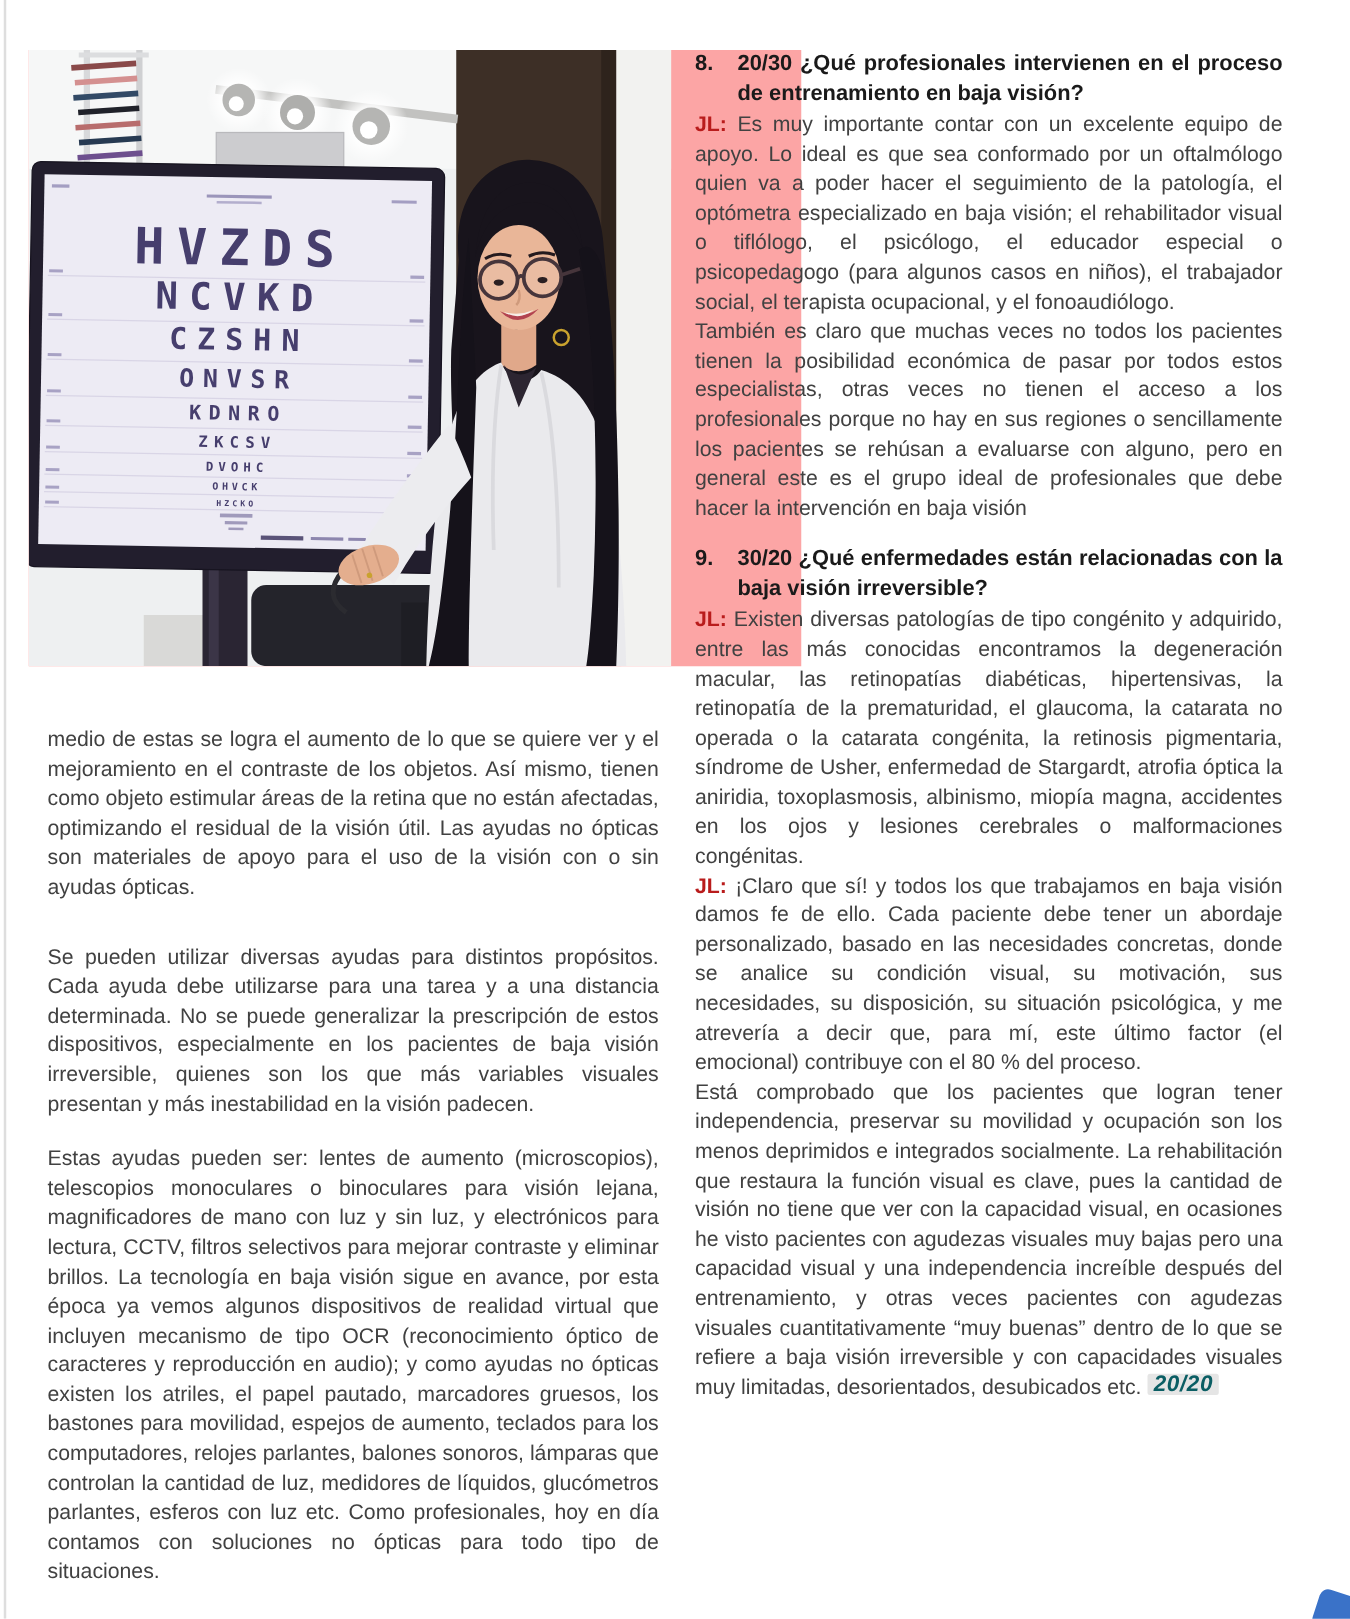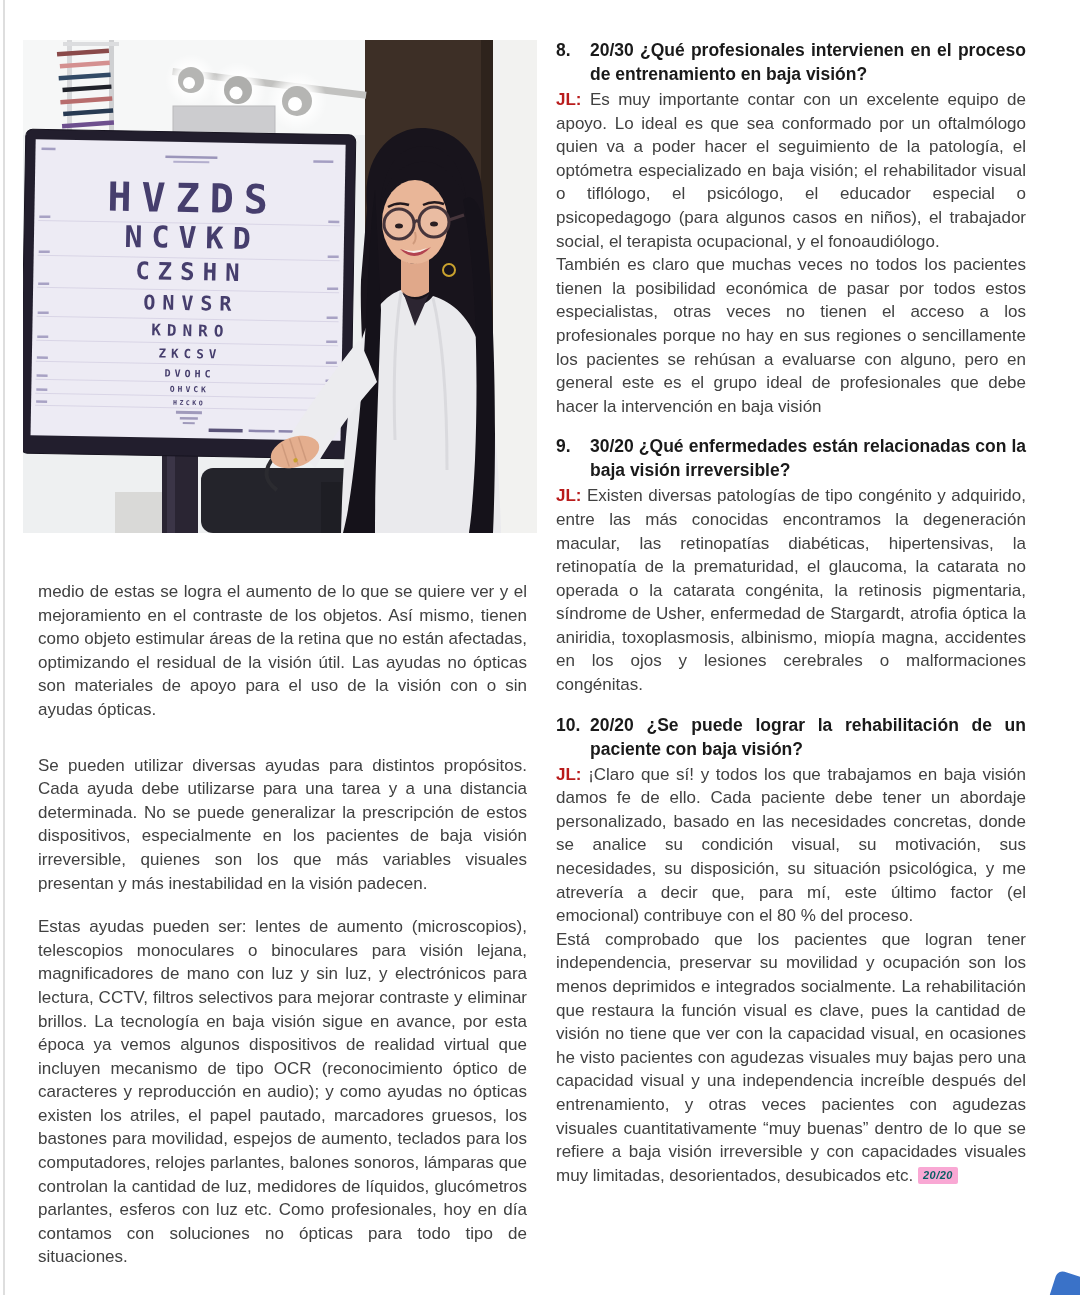--- a/index.html
+++ b/index.html
@@ -2,38 +2,38 @@
 <html lang="es"><head>
 <meta charset="utf-8">
 <style>
   html,body{margin:0;padding:0;}
   body{
     width:1080px;height:1295px;position:relative;background:#ffffff;
     font-family:"Liberation Sans",sans-serif;color:#414141;overflow:hidden;
   }
   .scan-edge{position:absolute;left:3px;top:0;width:2px;height:100%;background:#dedede;}
   
-  .photo{position:absolute;left:23px;top:40px;width:514px;height:493px;overflow:hidden;background:#fca5a5;}
+  .photo{position:absolute;left:23px;top:40px;width:618px;height:493px;overflow:hidden;background:#fca5a5;}
   
   .col{position:absolute;text-align:justify;font-size:17px;line-height:23.6px;}
   .col p{margin:0;}
   .col-left{left:38px;top:580px;width:489px;}
   .col-left .p2{margin-top:32px;}
   .col-left .p3{margin-top:20px;}
   .col-right{left:556px;top:38px;width:470px;}
   .qa-heading{display:grid;grid-template-columns:34px 1fr;font-weight:bold;color:#1a1a1a;
     font-size:17.5px;line-height:24px;margin:16px 0 2px;}
   .qa-heading.first{margin-top:0;}
   .answer{margin-top:2px;}
   .para-gap{margin-top:12px;}
   .jl{font-weight:bold;color:#b91c1c;}
   .it{}
   .badge{
-    display:inline-block;background:#f9a8d4;color:#0b5e64;font-style:italic;font-weight:bold;
-    font-size:11px;line-height:15px;padding:1px 5px;border-radius:2px;letter-spacing:.5px;
+    display:inline-block;background:#e5e5e5;color:#0b5e64;font-style:italic;font-weight:bold;
+    font-size:18px;line-height:15px;padding:1px 5px;border-radius:2px;letter-spacing:.5px;
     vertical-align:2px;
   }
   .corner-blue{
     position:absolute;right:-12px;bottom:-12px;width:40px;height:32px;background:#3a72c8;
     border-radius:7px;transform:rotate(18deg);
   }
   .chart-row{font-family:"DejaVu Sans Mono",monospace;font-weight:bold;fill:#463e6d;}
 </style>
 </head>
 <body>
@@ -224,22 +224,18 @@
   </div>
   <p class="answer"><span class="jl">JL:</span> <span>Es muy importante contar con un excelente equipo de apoyo. Lo ideal es que sea conformado por un oftalmólogo quien va a poder hacer el seguimiento de la patología, el optómetra especializado en baja visión; el rehabilitador visual o tiflólogo, el psicólogo, el educador especial o psicopedagogo (para algunos casos en niños), el trabajador social, el terapista ocupacional, y el fonoaudiólogo.</span></p>
   <p class="para-gap">También es claro que muchas veces no todos los pacientes tienen la posibilidad económica de pasar por todos estos especialistas, otras veces no tienen el acceso a los profesionales porque no hay en sus regiones o sencillamente los pacientes se rehúsan a evaluarse con alguno, pero en general este es el grupo ideal de profesionales que debe hacer la intervención en baja visión</p>
 
   <div class="qa-heading">
     <span>9.</span>
     <span>30/20 ¿Qué enfermedades están relacionadas con la baja visión irreversible?</span>
   </div>
   <p class="answer"><span class="jl">JL:</span> <span>Existen diversas patologías de tipo congénito y adquirido, entre las más conocidas encontramos la degeneración macular, las retinopatías diabéticas, hipertensivas, la retinopatía de la prematuridad, el glaucoma, la catarata no operada o la catarata congénita, la retinosis pigmentaria, síndrome de </span><span class="it">Usher</span><span>, enfermedad de </span><span class="it">Stargardt</span><span>, atrofia óptica la aniridia, toxoplasmosis, albinismo, miopía magna, accidentes en los ojos y lesiones cerebrales o malformaciones congénitas.</span></p>
 
-  <div class="qa-heading">
-    <span>10.</span>
-    <span>20/20 ¿Se puede lograr la rehabilitación de un paciente con baja visión?</span>
-  </div>
   <p class="answer"><span class="jl">JL:</span> <span>¡Claro que sí! y todos los que trabajamos en baja visión damos fe de ello. Cada paciente debe tener un abordaje personalizado, basado en las necesidades concretas, donde se analice su condición visual, su motivación, sus necesidades, su disposición, su situación psicológica, y me atrevería a decir que, para mí, este último factor (el emocional) contribuye con el 80 % del proceso.</span></p>
   <p class="para-gap"><span>Está comprobado que los pacientes que logran tener independencia, preservar su movilidad y ocupación son los menos deprimidos e integrados socialmente. La rehabilitación que restaura la función visual es clave, pues la cantidad de visión no tiene que ver con la capacidad visual, en ocasiones he visto pacientes con agudezas visuales muy bajas pero una capacidad visual y una independencia increíble después del entrenamiento, y otras veces pacientes con agudezas visuales cuantitativamente “muy buenas” dentro de lo que se refiere a baja visión irreversible y con capacidades visuales muy limitadas, desorientados, desubicados etc.</span> <span class="badge">20/20</span></p>
 
 </div>
 
 <div class="corner-blue"></div>
 
 </body></html>

